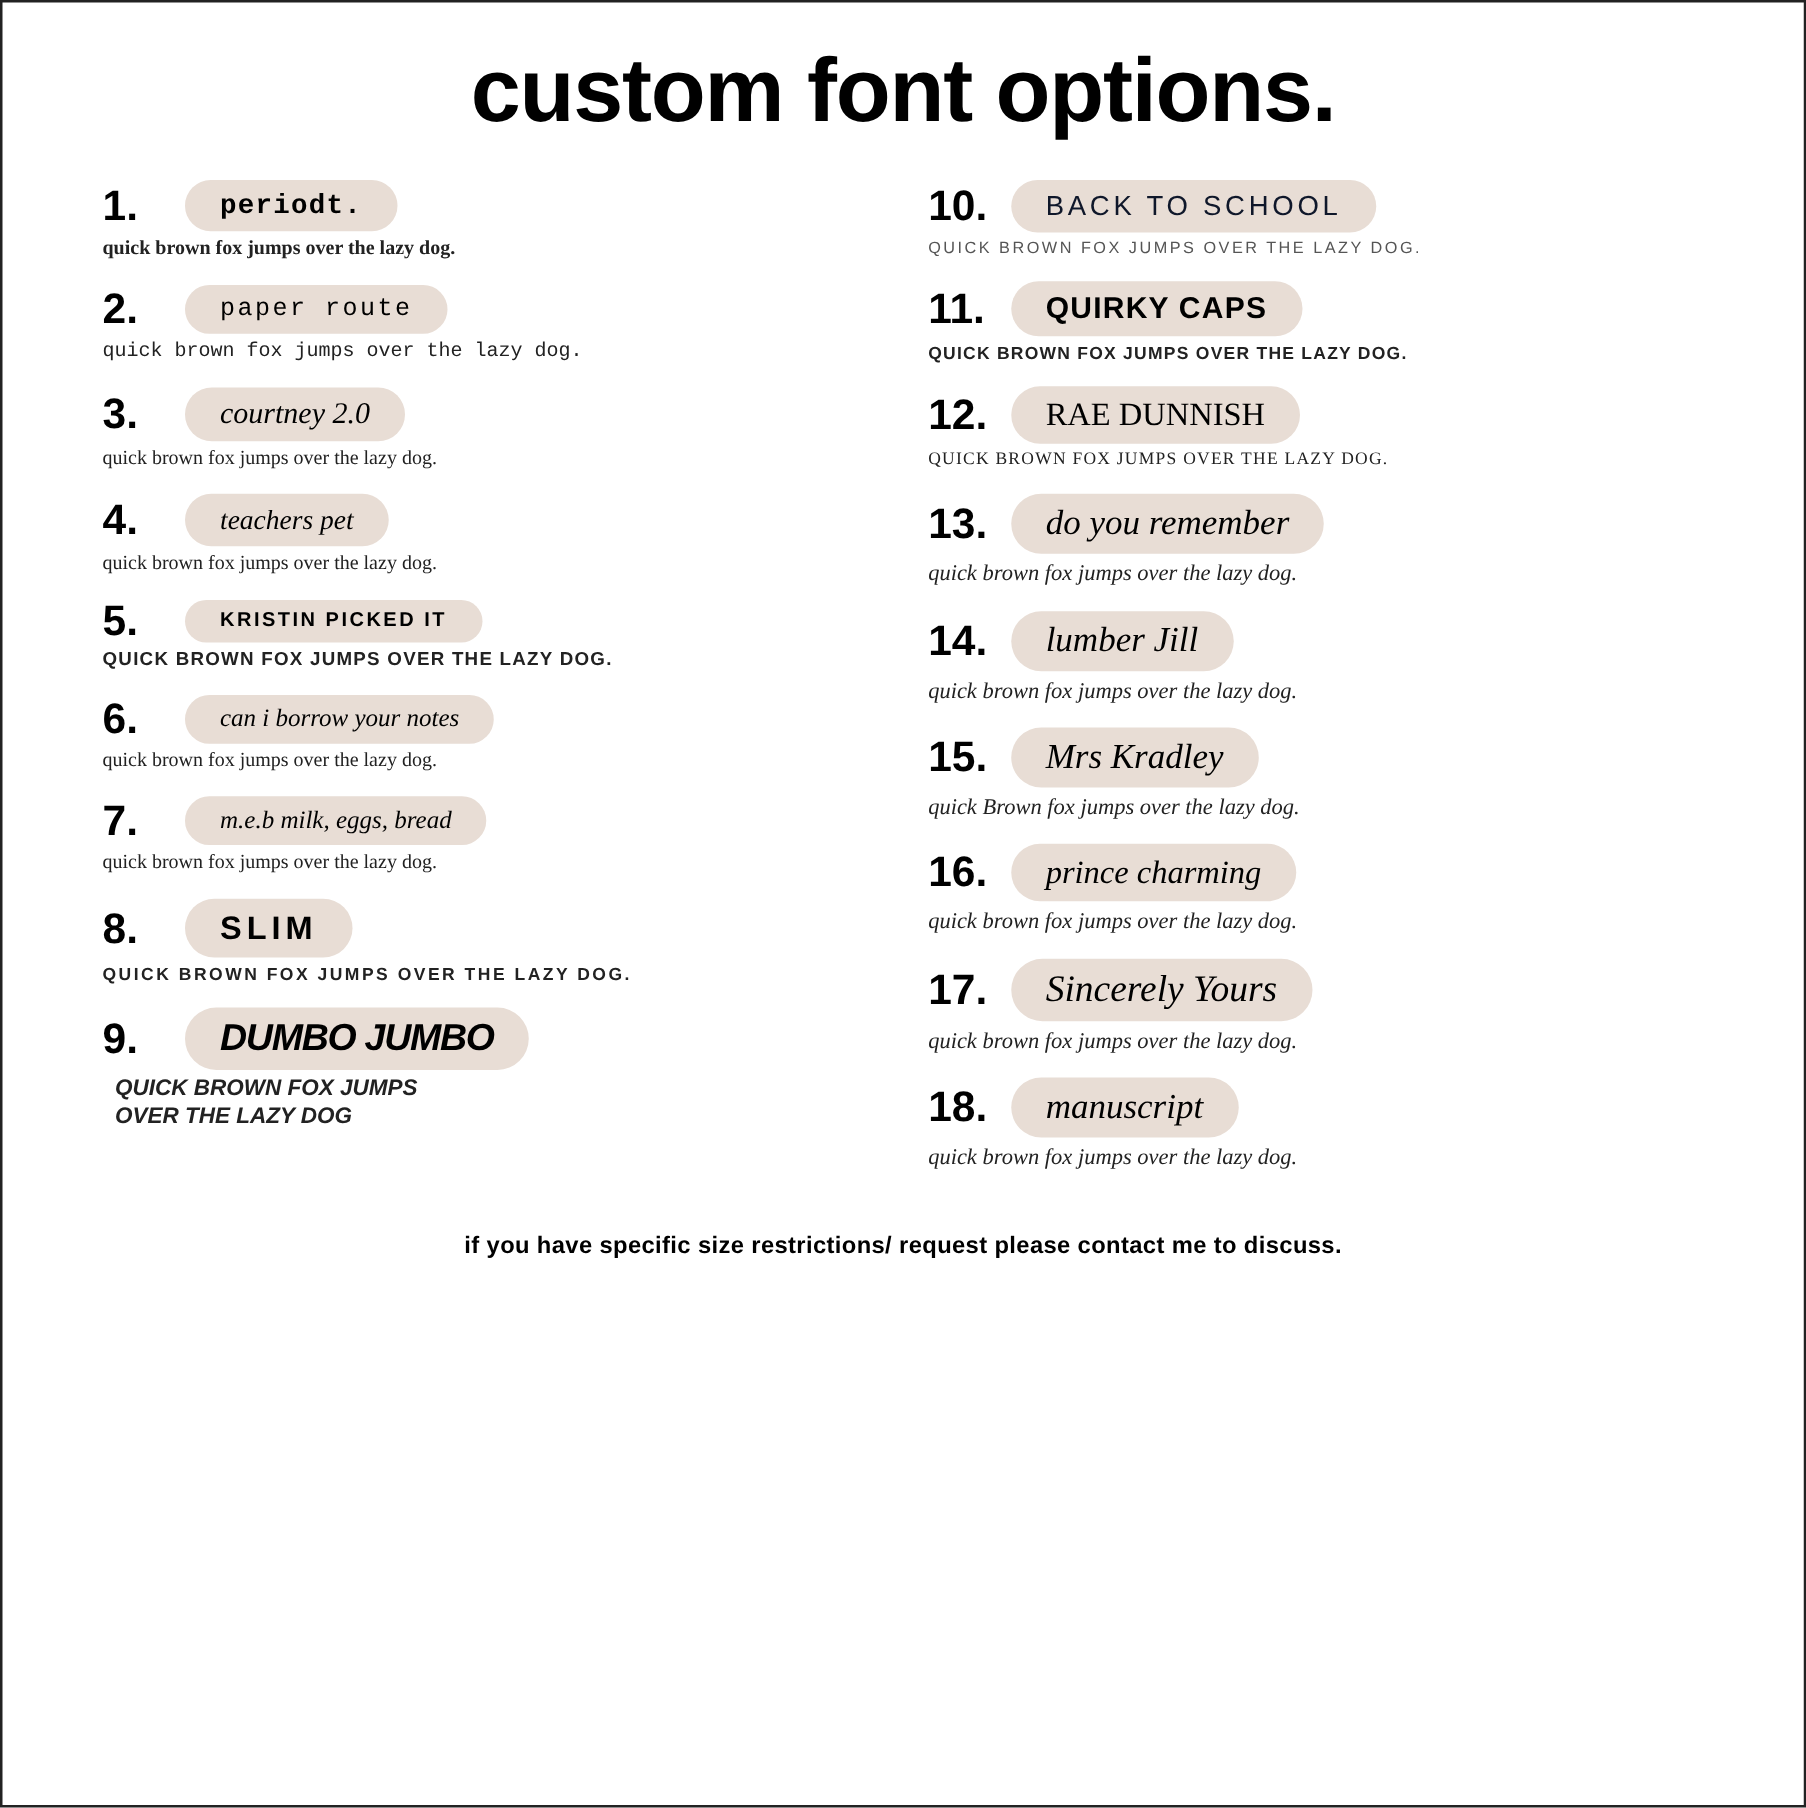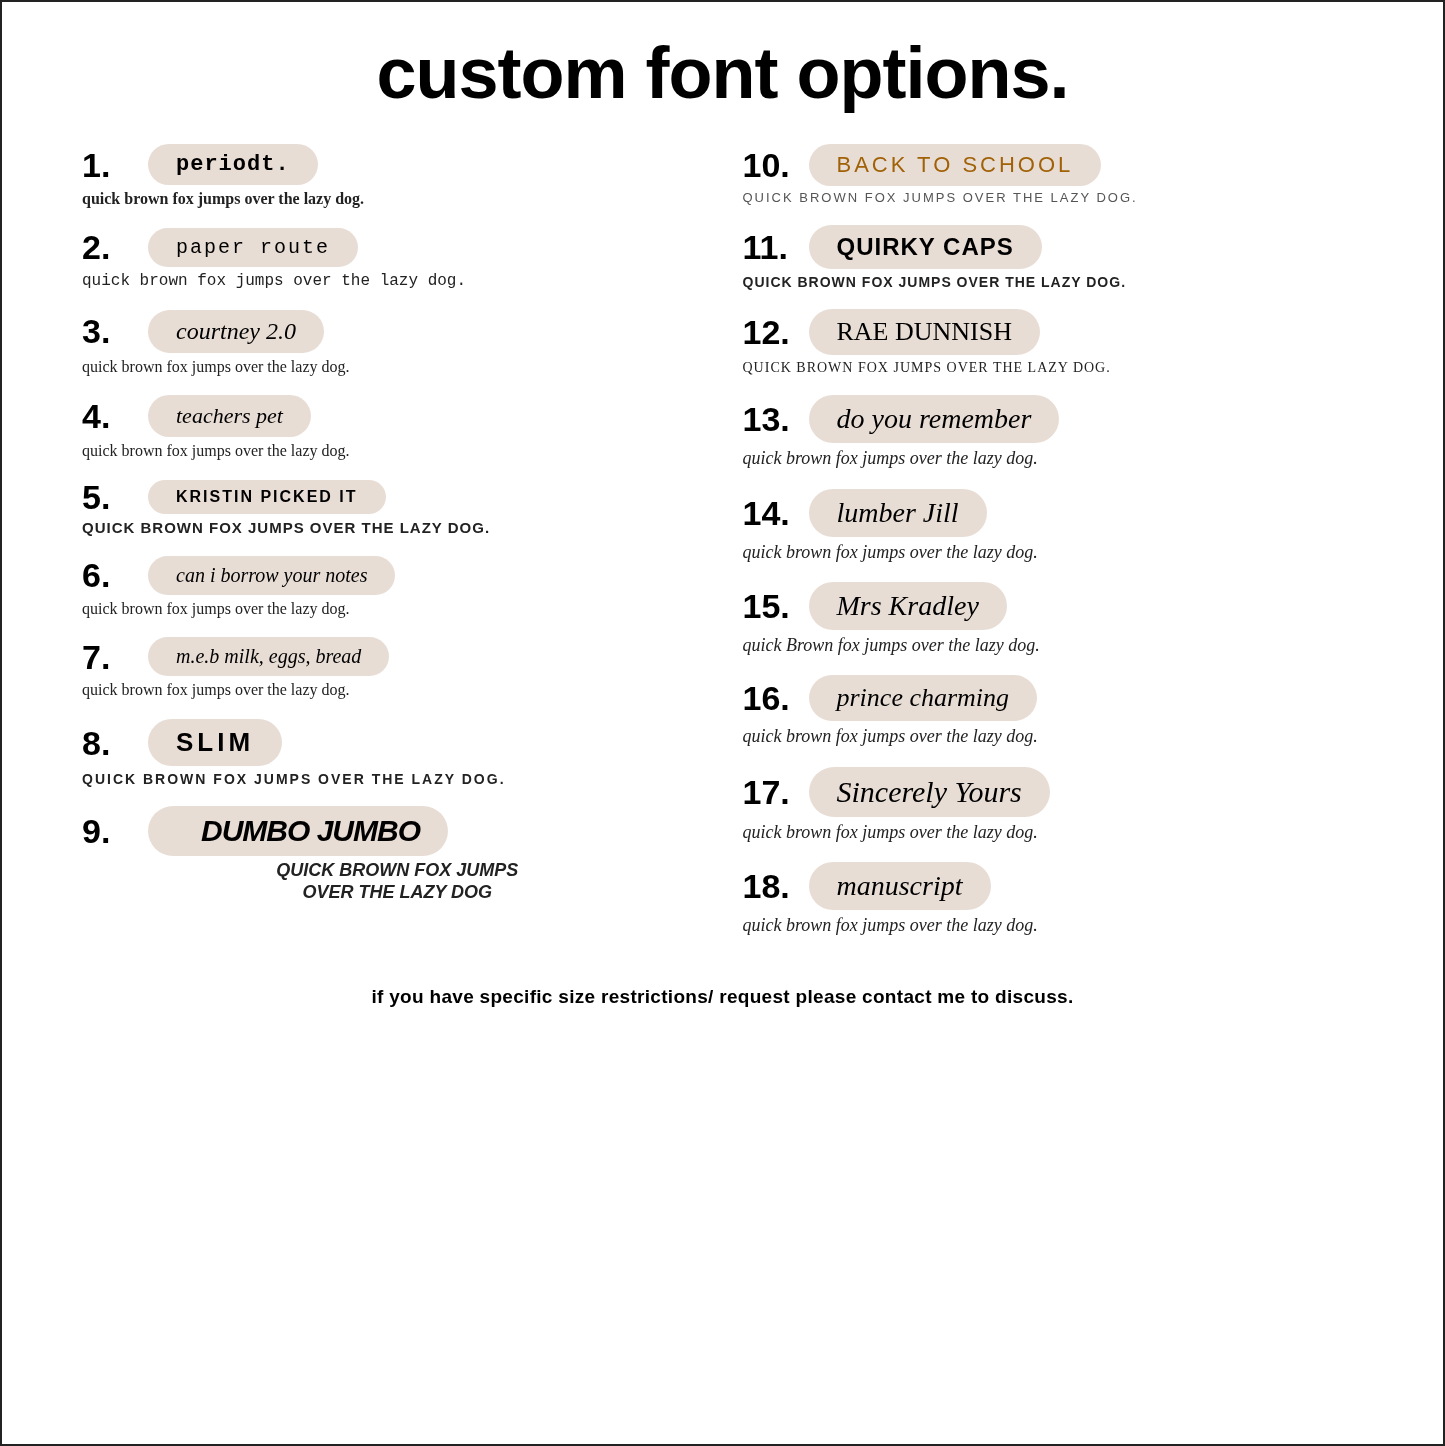--- a/index.html
+++ b/index.html
@@ -78,24 +78,24 @@
 
     .f6-name { font-family: cursive; font-size: 20px; font-style: italic; }
     .f6-sample { font-family: cursive; font-size: 16px; }
 
     .f7-name { font-family: cursive; font-size: 20px; font-style: italic; }
     .f7-sample { font-family: cursive; font-size: 16px; }
 
     .f8-name { font-family: Arial Black, Arial, sans-serif; font-size: 26px; font-weight: 900; text-transform: uppercase; letter-spacing: 4px; }
     .f8-sample { font-family: Arial Black, Arial, sans-serif; font-size: 14px; font-weight: 900; text-transform: uppercase; letter-spacing: 2px; }
 
-    .f9-name { font-family: Arial Black, Impact, sans-serif; font-size: 30px; font-weight: 900; text-transform: uppercase; letter-spacing: -1px; font-style: italic; margin-left: 25px; }
+    .f9-name { font-family: Arial Black, Impact, sans-serif; font-size: 30px; font-weight: 900; text-transform: uppercase; letter-spacing: -1px; font-style: italic; }
     .f9-sample { font-family: Arial Black, Impact, sans-serif; font-size: 18px; font-weight: 900; text-transform: uppercase; letter-spacing: 0; font-style: italic; text-align: center; line-height: 1.2; }
 
-    .f10-name { font-family: 'Trebuchet MS', Arial, sans-serif; font-size: 22px; font-weight: normal; letter-spacing: 3px; text-transform: uppercase; color: #a16207; }
+    .f10-name { font-family: 'Trebuchet MS', Arial, sans-serif; font-size: 22px; font-weight: normal; letter-spacing: 3px; text-transform: uppercase; color: #0f172a; }
     .f10-sample { font-family: 'Trebuchet MS', Arial, sans-serif; font-size: 13px; text-transform: uppercase; letter-spacing: 2px; color: #555; }
 
     .f11-name { font-family: Arial Black, sans-serif; font-size: 24px; font-weight: 900; text-transform: uppercase; letter-spacing: 1px; }
     .f11-sample { font-family: Arial Black, sans-serif; font-size: 14px; font-weight: 900; text-transform: uppercase; letter-spacing: 1px; }
 
     .f12-name { font-family: Georgia, serif; font-size: 26px; font-weight: normal; font-variant: small-caps; text-transform: capitalize; }
     .f12-sample { font-family: Georgia, serif; font-size: 14px; text-transform: uppercase; letter-spacing: 1px; }
 
     .f13-name { font-family: 'Brush Script MT', cursive; font-size: 28px; font-weight: normal; font-style: italic; }
     .f13-sample { font-family: 'Brush Script MT', cursive; font-size: 18px; font-style: italic; }
@@ -187,21 +187,21 @@
           <span class="font-number">8.</span>
           <span class="font-badge"><span class="f8-name">SLIM</span></span>
         </div>
         <div class="font-sample f8-sample">QUICK BROWN FOX JUMPS OVER THE LAZY DOG.</div>
       </div>
       <div class="font-entry">
         <div class="font-row">
           <span class="font-number">9.</span>
           <span class="font-badge"><span class="f9-name">DUMBO JUMBO</span></span>
         </div>
-        <div class="font-sample f9-sample" style="text-align: center; margin-left: 10px;">QUICK BROWN FOX JUMPS<br>OVER THE LAZY DOG</div>
+        <div class="font-sample f9-sample" style="text-align: left; margin-left: 10px;">QUICK BROWN FOX JUMPS<br>OVER THE LAZY DOG</div>
       </div>
     </div>
     <div>
       <div class="font-entry">
         <div class="font-row">
           <span class="font-number">10.</span>
           <span class="font-badge"><span class="f10-name">BACK TO SCHOOL</span></span>
         </div>
         <div class="font-sample f10-sample">QUICK BROWN FOX JUMPS OVER THE LAZY DOG.</div>
       </div>

